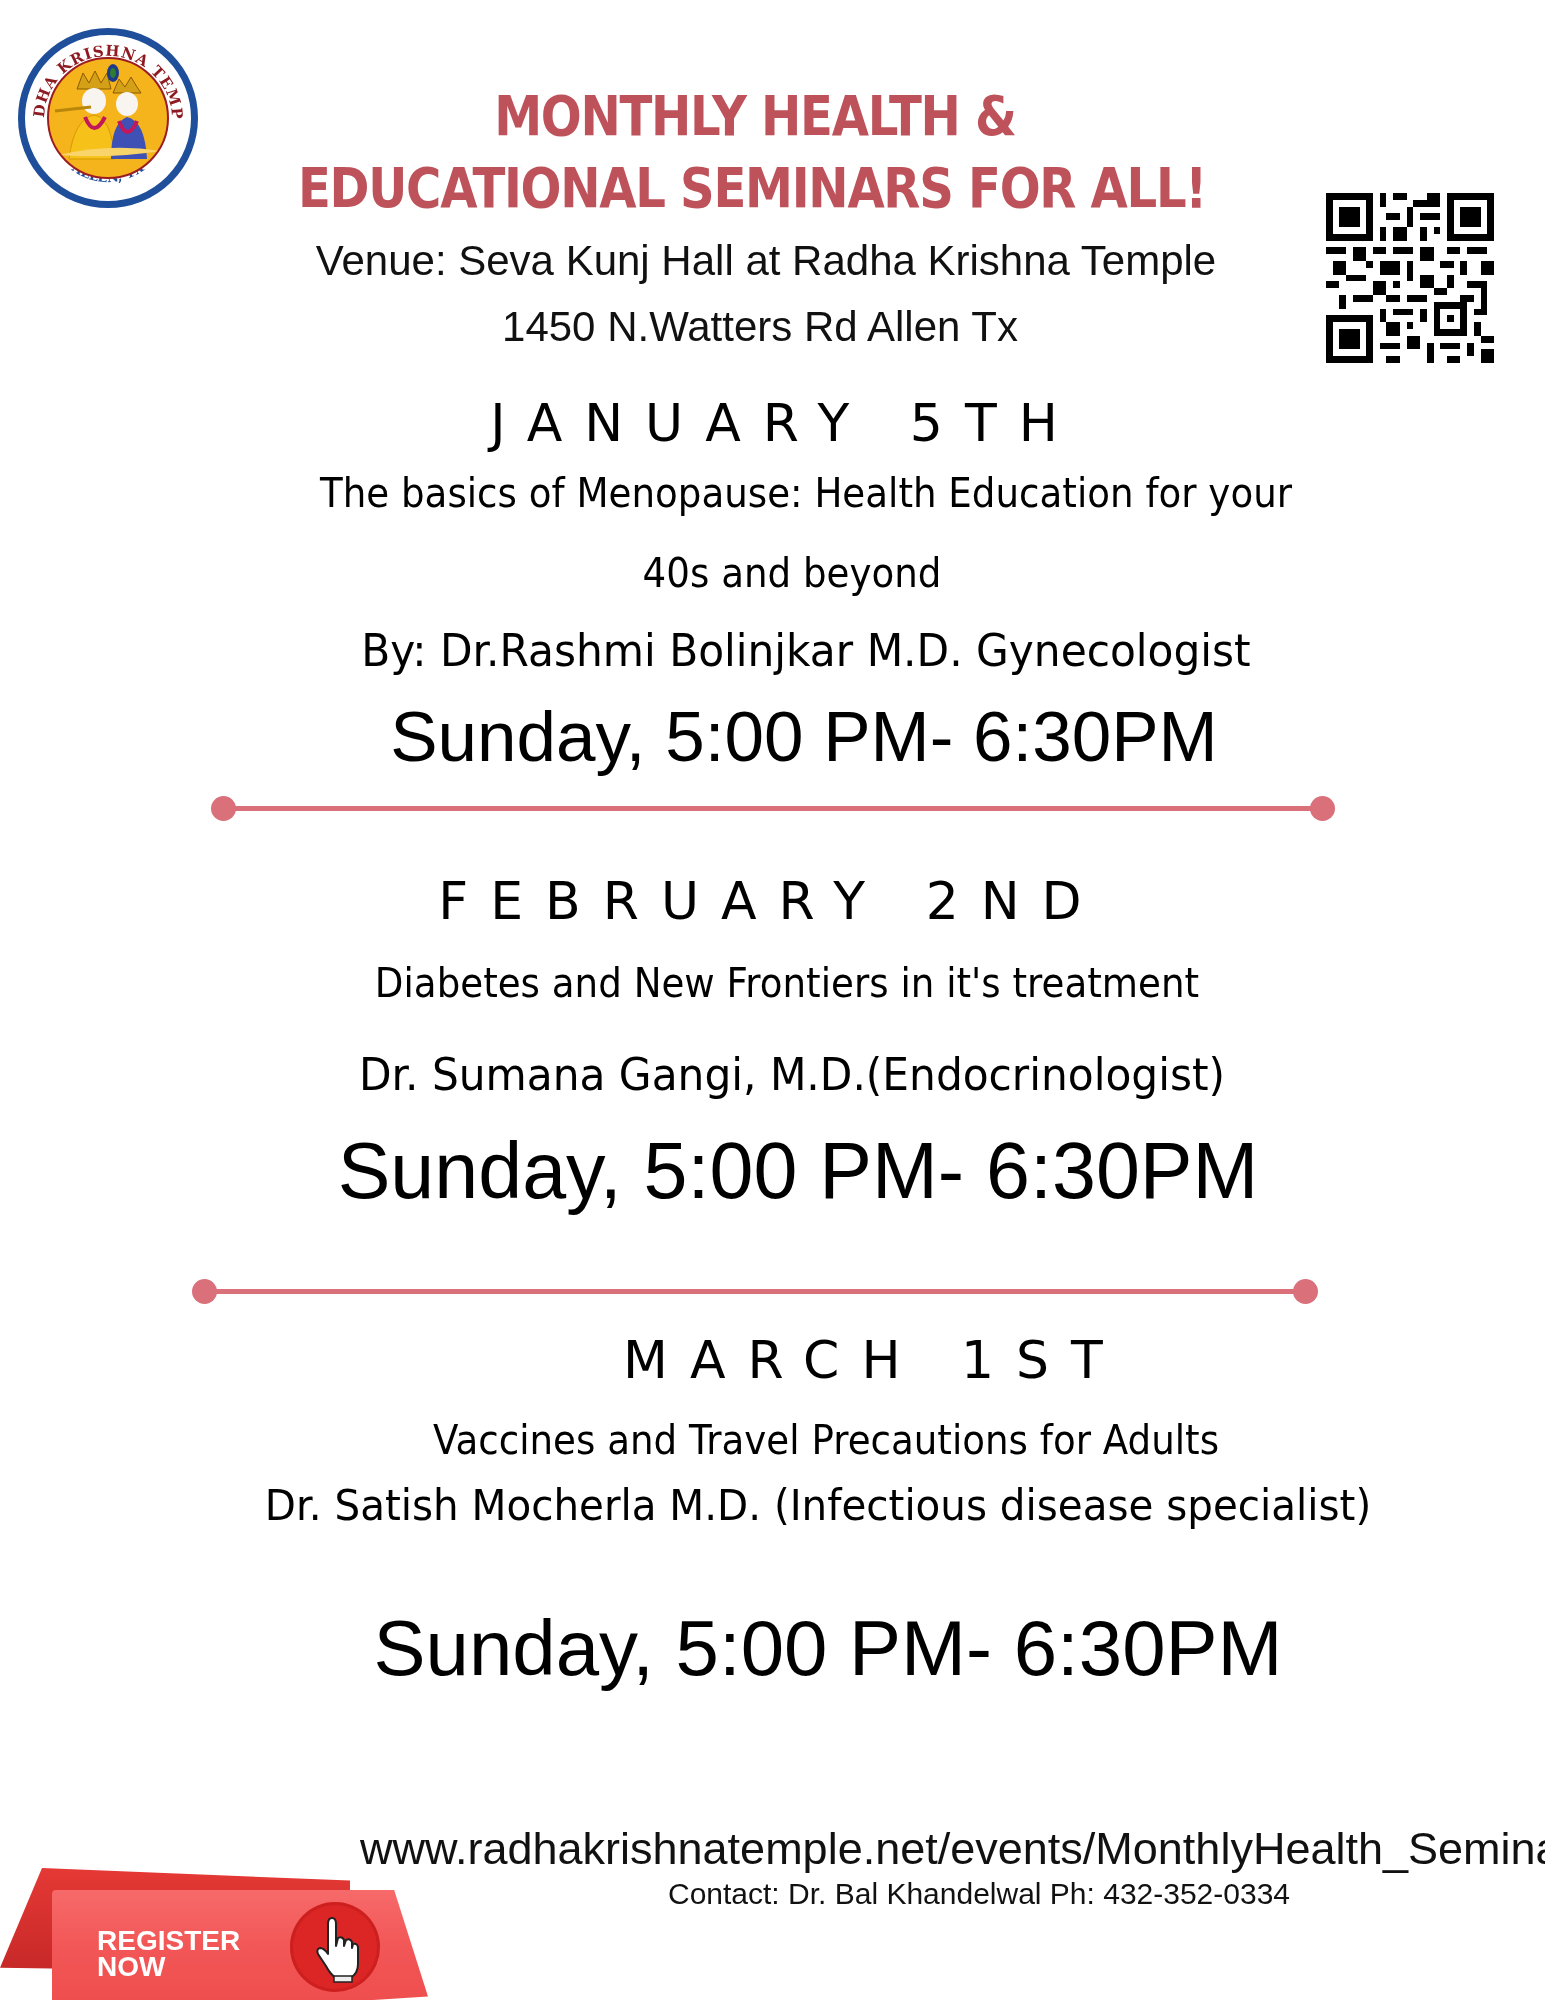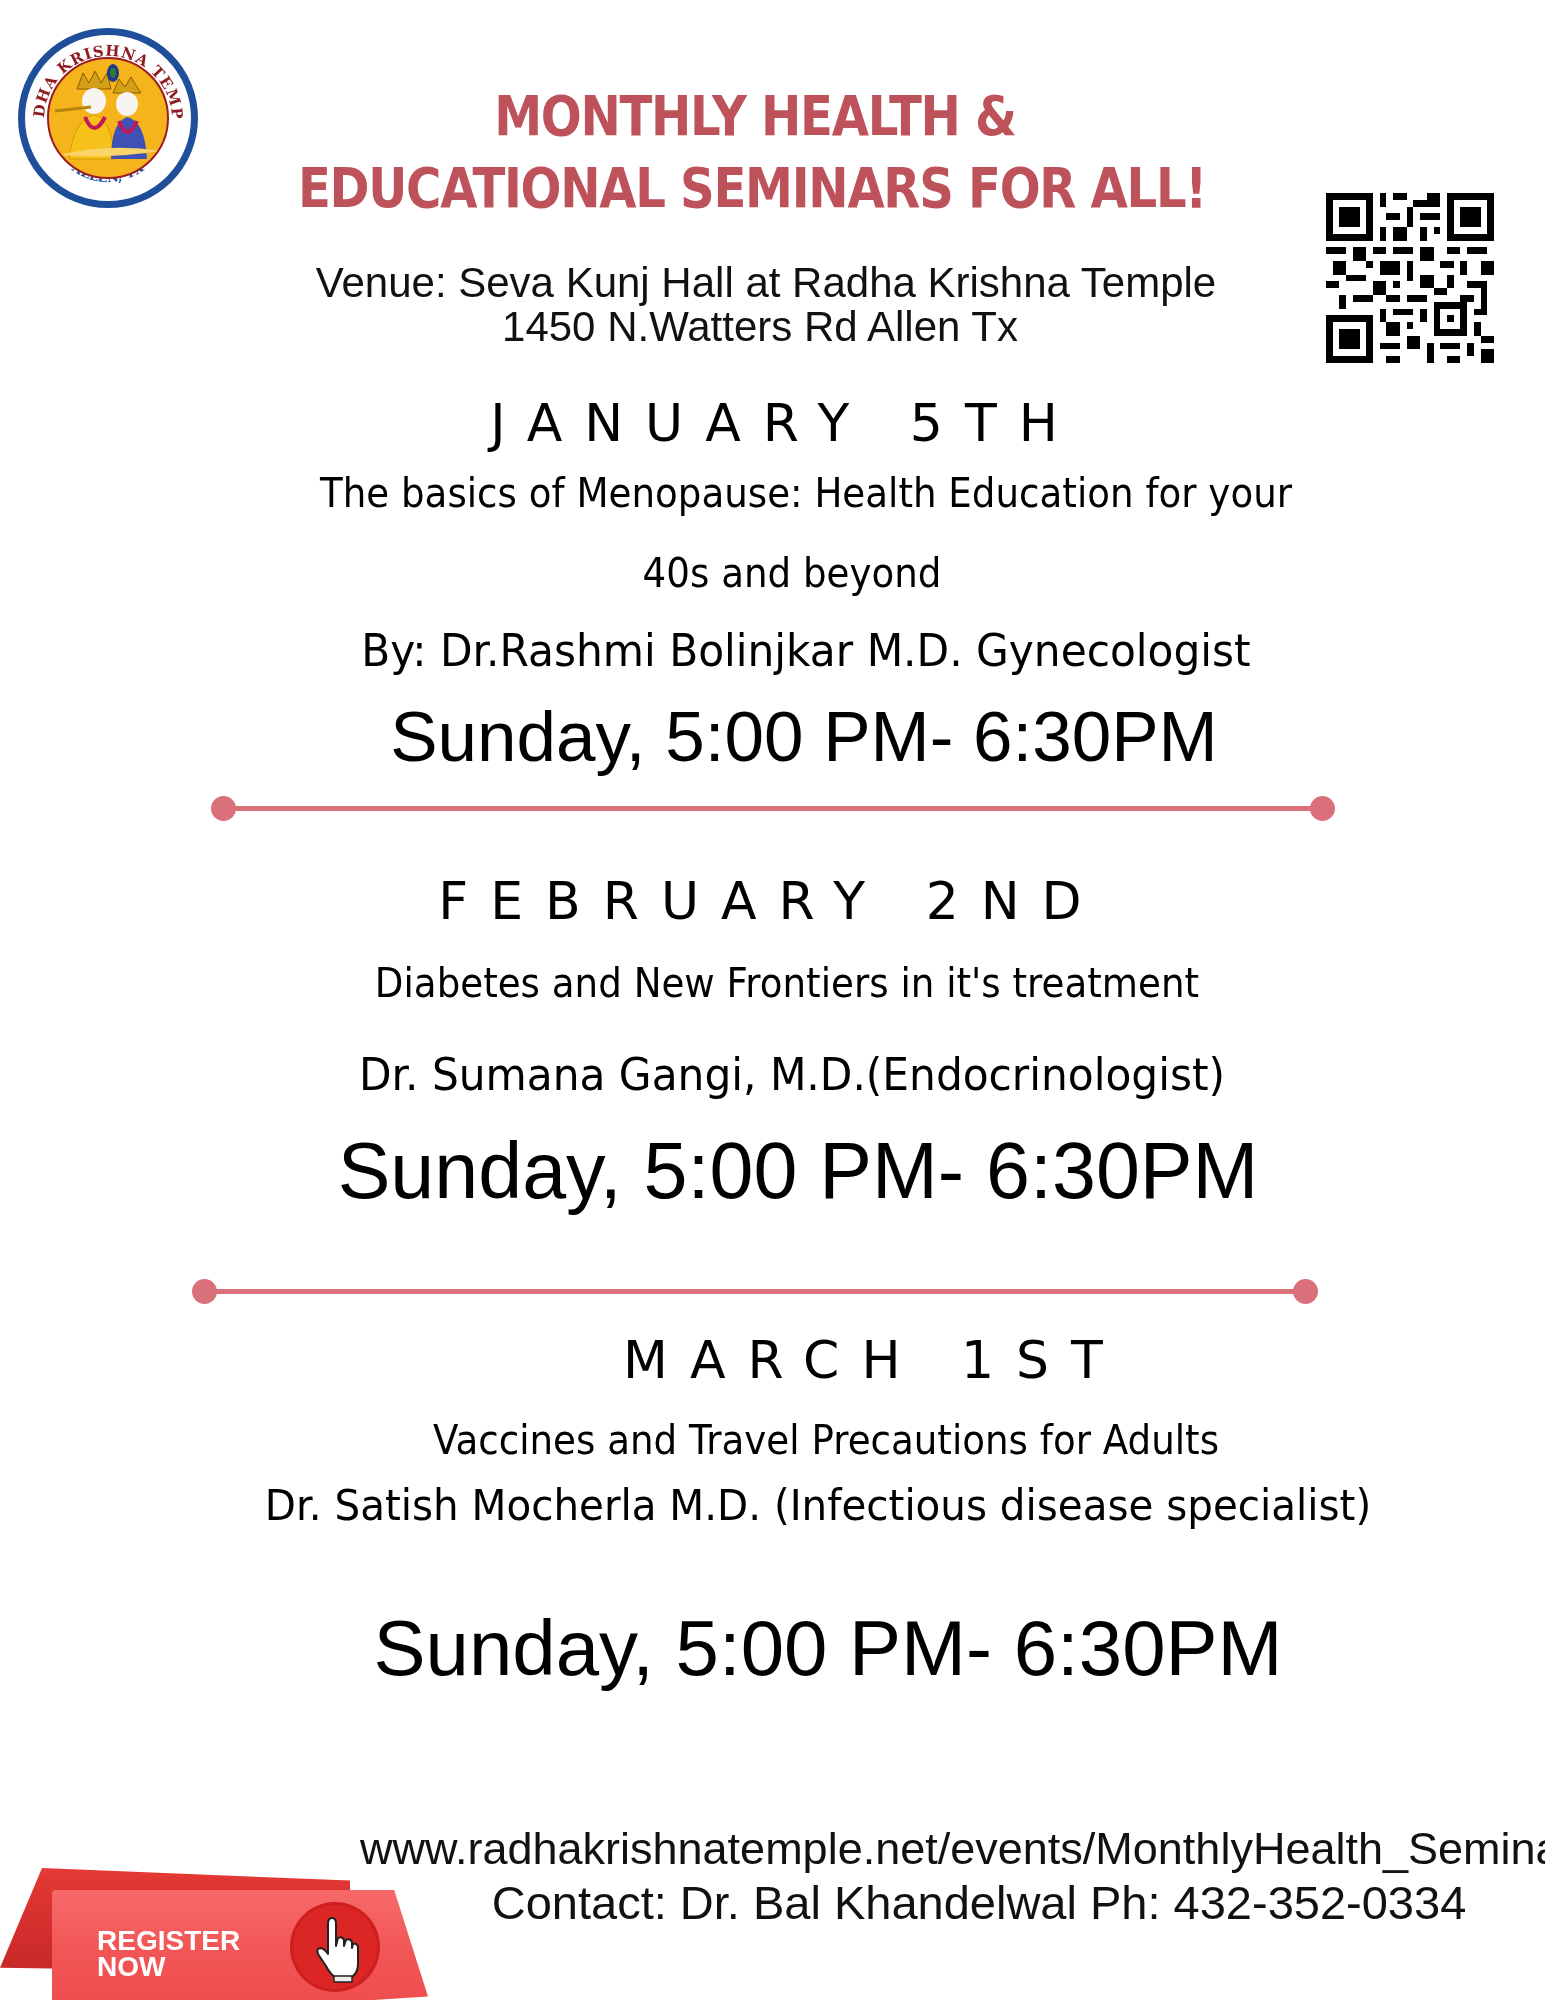--- a/index.html
+++ b/index.html
@@ -141,21 +141,21 @@
       <line x1="6" y1="52" x2="42" y2="48" stroke="#B8860B" stroke-width="3"></line>
 
       <path d="M10,96 Q60,84 112,92 Q60,100 10,96 Z" fill="#F9D46B"></path>
     </svg>
   </div>
 </div>
 
 <div class="center-line title" style="left:755px; top:88px;">MONTHLY HEALTH &amp;</div>
 <div class="center-line title" style="left:752px; top:160px;">EDUCATIONAL SEMINARS FOR ALL!</div>
 
-<div class="center-line venue" style="left:766px; top:262px;">Venue: Seva Kunj Hall at Radha Krishna Temple</div>
+<div class="center-line venue" style="left:766px; top:240px;">Venue: Seva Kunj Hall at Radha Krishna Temple</div>
 <div class="center-line venue" style="left:760px; top:306px;">1450 N.Watters Rd Allen Tx</div>
 
 <div class="qr">
   <svg width="168" height="170" viewBox="0 0 25 25" shape-rendering="crispEdges" preserveAspectRatio="none">
     <rect width="25" height="25" fill="#fff"></rect>
 
     <g fill="#000">
       <rect x="0" y="0" width="7" height="7"></rect>
         <rect x="1" y="1" width="5" height="5" fill="#fff"></rect>
         <rect x="2" y="2" width="3" height="3"></rect>
@@ -273,13 +273,13 @@
   </div>
   <div class="reg-circle">
     <svg width="90" height="90" viewBox="0 0 90 90">
       <path d="M38,22 Q38,16 42,16 Q46,16 46,22 L46,44 L48,36 Q52,34 54,38 L54,44 L56,38 Q60,36 62,40 L62,46 L63,42 Q67,41 68,45 L68,62 Q68,72 60,76 L46,76 Q40,72 36,64 L28,52 Q26,47 30,46 Q34,46 38,52 Z" fill="#ffffff" stroke="#222" stroke-width="2" stroke-linejoin="round"></path>
       <rect x="44" y="74" width="18" height="6" fill="#eee" stroke="#222" stroke-width="1.5"></rect>
     </svg>
   </div>
 </div>
 
 <a class="center-line footer" style="left:979px; top:1826px; font-size:45px; text-decoration:none;">www.radhakrishnatemple.net/events/MonthlyHealth_Seminars</a>
-<div class="center-line footer" style="left:979px; top:1879px; font-size:47px;">Contact: Dr. Bal Khandelwal Ph: 432-352-0334</div>
+<div class="center-line footer" style="left:979px; top:1879px; font-size:30px;">Contact: Dr. Bal Khandelwal Ph: 432-352-0334</div>
 
 </body></html>

